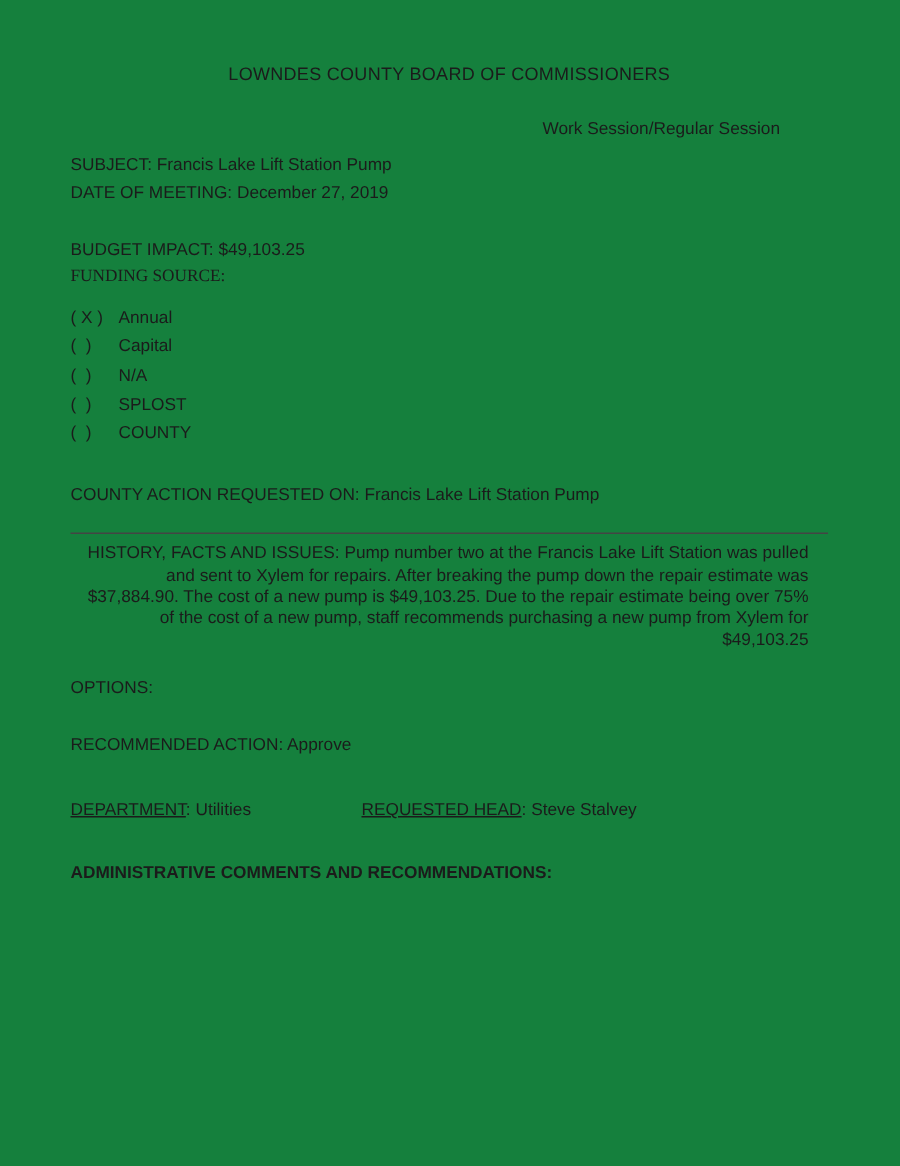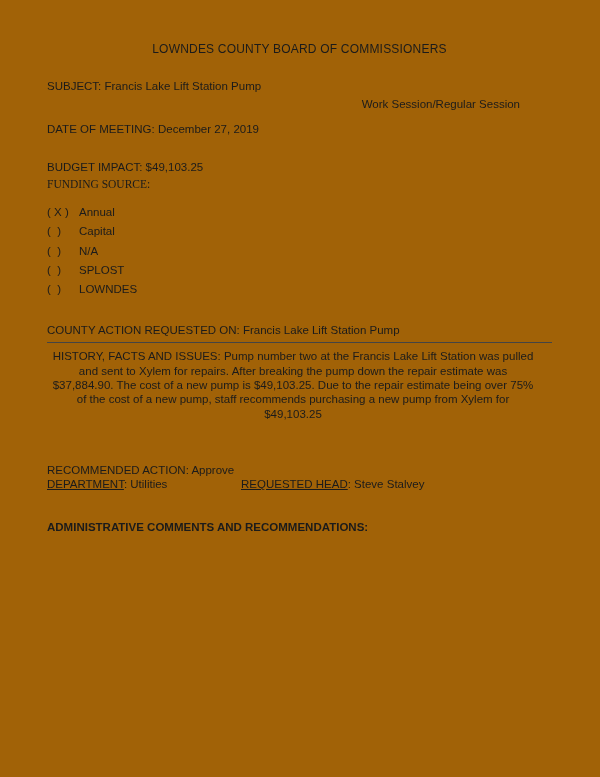--- a/index.html
+++ b/index.html
@@ -4,21 +4,21 @@
 <style>
   html, body {
     margin: 0;
     padding: 0;
     background: #ffffff;
   }
   .page {
     position: relative;
     width: 600px;
     height: 777px;
-    background: #a16207;
+    background: #15803d;
     font-family: "Liberation Sans", sans-serif;
     color: #1b1b1b;
     font-size: 11.5px;
     box-sizing: border-box;
     padding: 42px 48px 0 47px;
     line-height: 1.25;
   }
   .title-block {
     text-align: center;
     margin-bottom: 22px;
@@ -55,40 +55,41 @@
     display: flex;
     margin-bottom: 5px;
   }
   .funding-mark {
     width: 32px;
     flex: 0 0 auto;
     white-space: pre;
   }
   .county-action-row {
     border-bottom: 1px solid #444;
-    padding-bottom: 5px;
+    padding-bottom: 18px;
     margin-bottom: 6px;
   }
   .history-para {
     margin: 0 0 18px 0;
     max-width: 492px;
-    text-align: center;
+    text-align: right;
   }
   .options-block {
     display: flex;
     margin-bottom: 24px;
   }
   .options-label {
     flex: 0 0 auto;
     margin-right: 6px;
   }
   .options-items div {
     margin-bottom: 4px;
   }
   .recommended-row {
+    margin-bottom: 28px;
   }
   .dept-row {
     display: flex;
     margin-bottom: 28px;
   }
   .dept-cell {
     width: 194px;
     flex: 0 0 auto;
   }
   .u {
@@ -101,23 +102,23 @@
 </style>
 </head>
 <body>
 
 <div class="page">
 
   <div class="title-block">
     <div class="title-line">LOWNDES COUNTY BOARD OF COMMISSIONERS</div>
   </div>
 
+  <div class="row session-row">Work Session/Regular Session</div>
+
   <div class="row subject-row">SUBJECT: Francis Lake Lift Station Pump</div>
-
-  <div class="row session-row">Work Session/Regular Session</div>
 
   <div class="row date-row">DATE OF MEETING: December 27, 2019</div>
 
   <div class="row budget-row">BUDGET IMPACT: $49,103.25</div>
 
   <div class="row funding-label-row">FUNDING SOURCE:</div>
 
   <div class="funding-list">
     <div class="funding-item">
       <span class="funding-mark">( X )</span>
@@ -130,29 +131,30 @@
     <div class="funding-item">
       <span class="funding-mark">(  )</span>
       <span>N/A</span>
     </div>
     <div class="funding-item">
       <span class="funding-mark">(  )</span>
       <span>SPLOST</span>
     </div>
     <div class="funding-item">
       <span class="funding-mark">(  )</span>
-      <span>LOWNDES</span>
+      <span>COUNTY</span>
     </div>
   </div>
 
   <div class="row county-action-row">COUNTY ACTION REQUESTED ON: Francis Lake Lift Station Pump</div>
 
   <p class="history-para">HISTORY, FACTS AND ISSUES: Pump number two at the Francis Lake Lift Station was pulled and sent to Xylem for repairs. After breaking the pump down the repair estimate was $37,884.90. The cost of a new pump is $49,103.25. Due to the repair estimate being over 75% of the cost of a new pump, staff recommends purchasing a new pump from Xylem for $49,103.25</p>
 
   <div class="options-block">
+    <span class="options-label">OPTIONS:</span>
   </div>
 
   <div class="row recommended-row">RECOMMENDED ACTION: Approve</div>
 
   <div class="dept-row">
     <div class="dept-cell">
       <span class="u">DEPARTMENT</span><span>: Utilities</span>
     </div>
     <div>
       <span class="u">REQUESTED HEAD</span><span>: Steve Stalvey</span>

